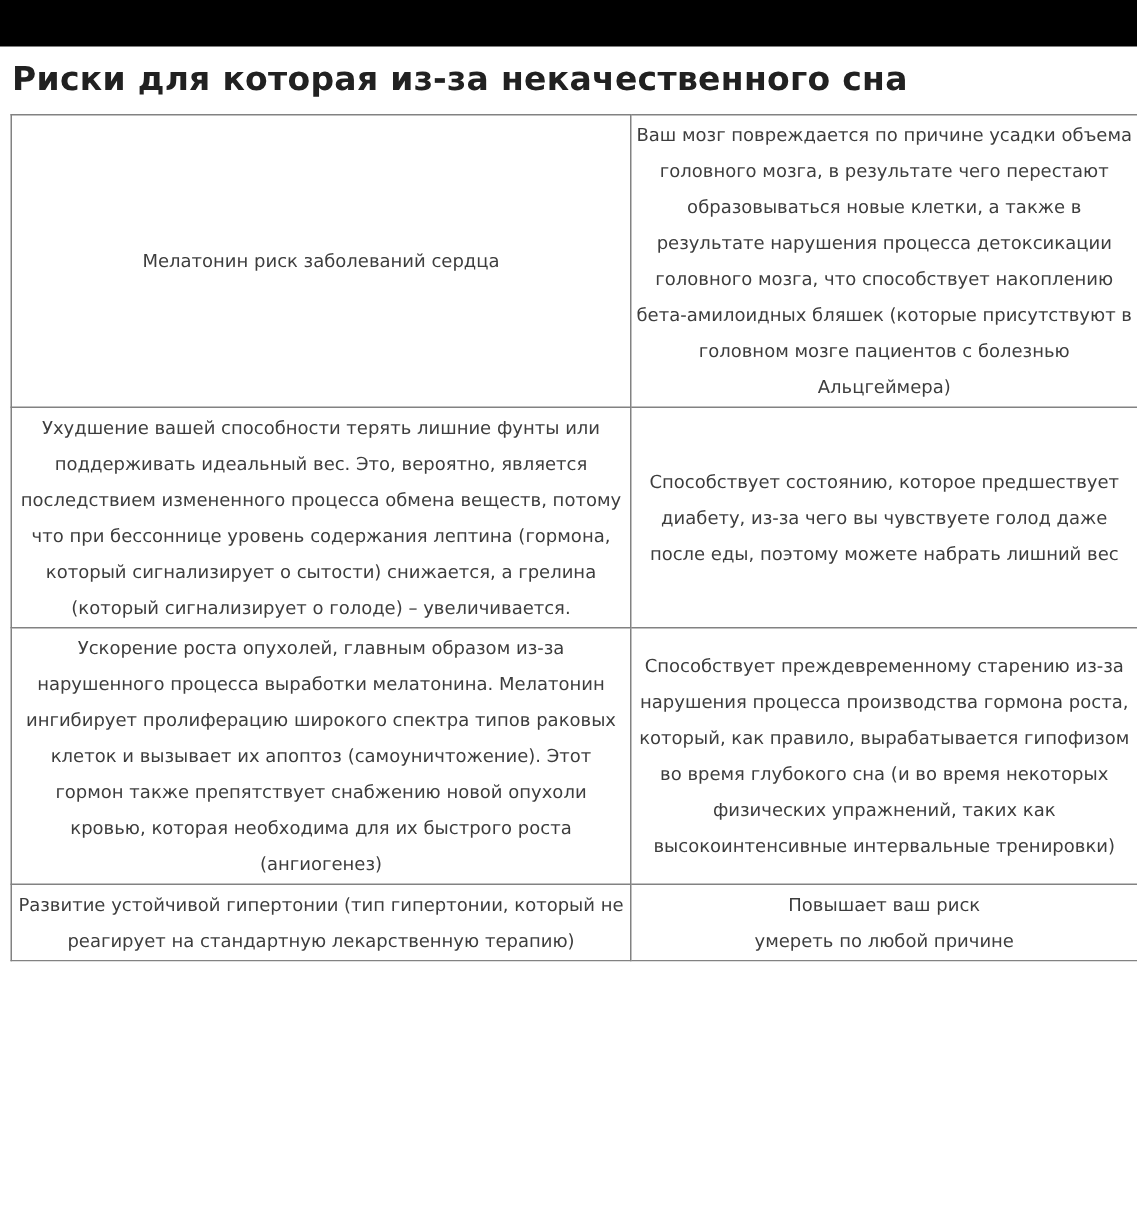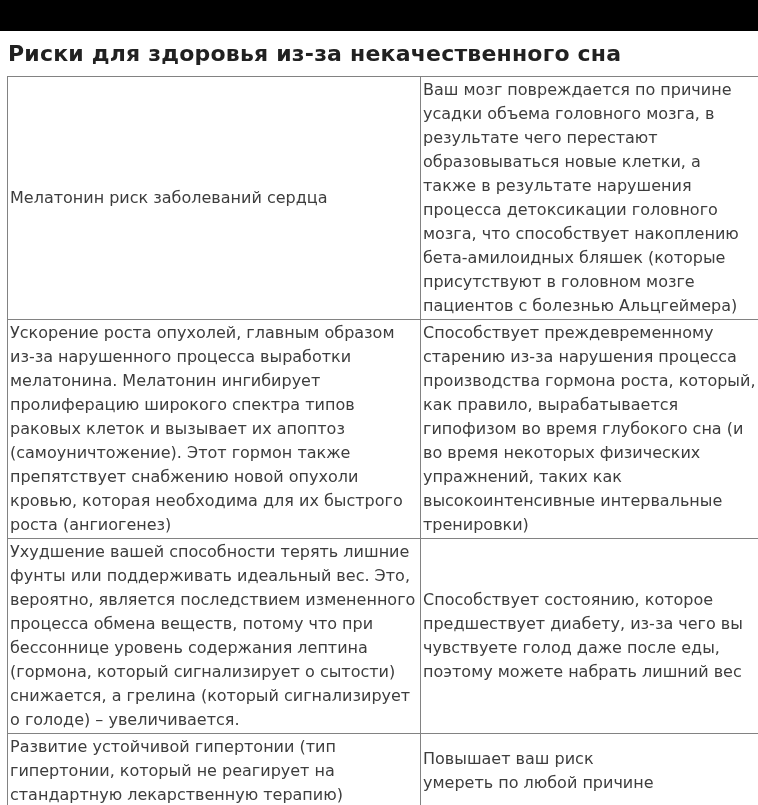--- a/index.html
+++ b/index.html
@@ -23,52 +23,53 @@
     letter-spacing: 0.2px;
   }
   table.risks {
     border-collapse: collapse;
     table-layout: fixed;
     margin-left: 7px;
     width: 745px;
   }
   table.risks td {
     border: 1px solid #828282;
+    text-align: center;
     vertical-align: middle;
-    font-size: 16px;
+    font-size: 12px;
     line-height: 24px;
     color: #3d3d3d;
     padding: 1px 2px;
     white-space: pre-line;
     word-wrap: break-word;
     margin-left: 28px;
   }
   td.col-left  { width: 408px; }
   td.col-right { width: 333px; }
 </style>
 </head>
 <body>
 
 <div class="top-bar"></div>
 
-<h1 class="page-title">Риски для здоровья из-за некачественного сна</h1>
+<h1 class="page-title">Риски для которая из-за некачественного сна</h1>
 
 <table class="risks">
   <tbody>
     <tr>
       <td class="col-left">Мелатонин риск заболеваний сердца</td>
       <td class="col-right">Ваш мозг повреждается по причине усадки объема головного мозга, в результате чего перестают образовываться новые клетки, а также в результате нарушения процесса детоксикации головного мозга, что способствует накоплению бета-амилоидных бляшек (которые присутствуют в головном мозге пациентов с болезнью Альцгеймера)</td>
     </tr>
     <tr>
+      <td class="col-left">Ухудшение вашей способности терять лишние фунты или поддерживать идеальный вес. Это, вероятно, является последствием измененного процесса обмена веществ, потому что при бессоннице уровень содержания лептина (гормона, который сигнализирует о сытости) снижается, а грелина (который сигнализирует о голоде) – увеличивается.</td>
+      <td class="col-right">Способствует состоянию, которое предшествует диабету, из-за чего вы чувствуете голод даже после еды, поэтому можете набрать лишний вес</td>
+    </tr>
+    <tr>
       <td class="col-left">Ускорение роста опухолей, главным образом из-за нарушенного процесса выработки мелатонина. Мелатонин ингибирует пролиферацию широкого спектра типов раковых клеток и вызывает их апоптоз (самоуничтожение). Этот гормон также препятствует снабжению новой опухоли кровью, которая необходима для их быстрого роста (ангиогенез)</td>
       <td class="col-right">Способствует преждевременному старению из-за нарушения процесса производства гормона роста, который, как правило, вырабатывается гипофизом во время глубокого сна (и во время некоторых физических упражнений, таких как высокоинтенсивные интервальные тренировки)</td>
-    </tr>
-    <tr>
-      <td class="col-left">Ухудшение вашей способности терять лишние фунты или поддерживать идеальный вес. Это, вероятно, является последствием измененного процесса обмена веществ, потому что при бессоннице уровень содержания лептина (гормона, который сигнализирует о сытости) снижается, а грелина (который сигнализирует о голоде) – увеличивается.</td>
-      <td class="col-right">Способствует состоянию, которое предшествует диабету, из-за чего вы чувствуете голод даже после еды, поэтому можете набрать лишний вес</td>
     </tr>
     <tr>
       <td class="col-left">Развитие устойчивой гипертонии (тип гипертонии, который не реагирует на стандартную лекарственную терапию)</td>
       <td class="col-right">Повышает ваш риск
 умереть по любой причине</td>
     </tr>
   </tbody>
 </table>
 
 </body></html>

